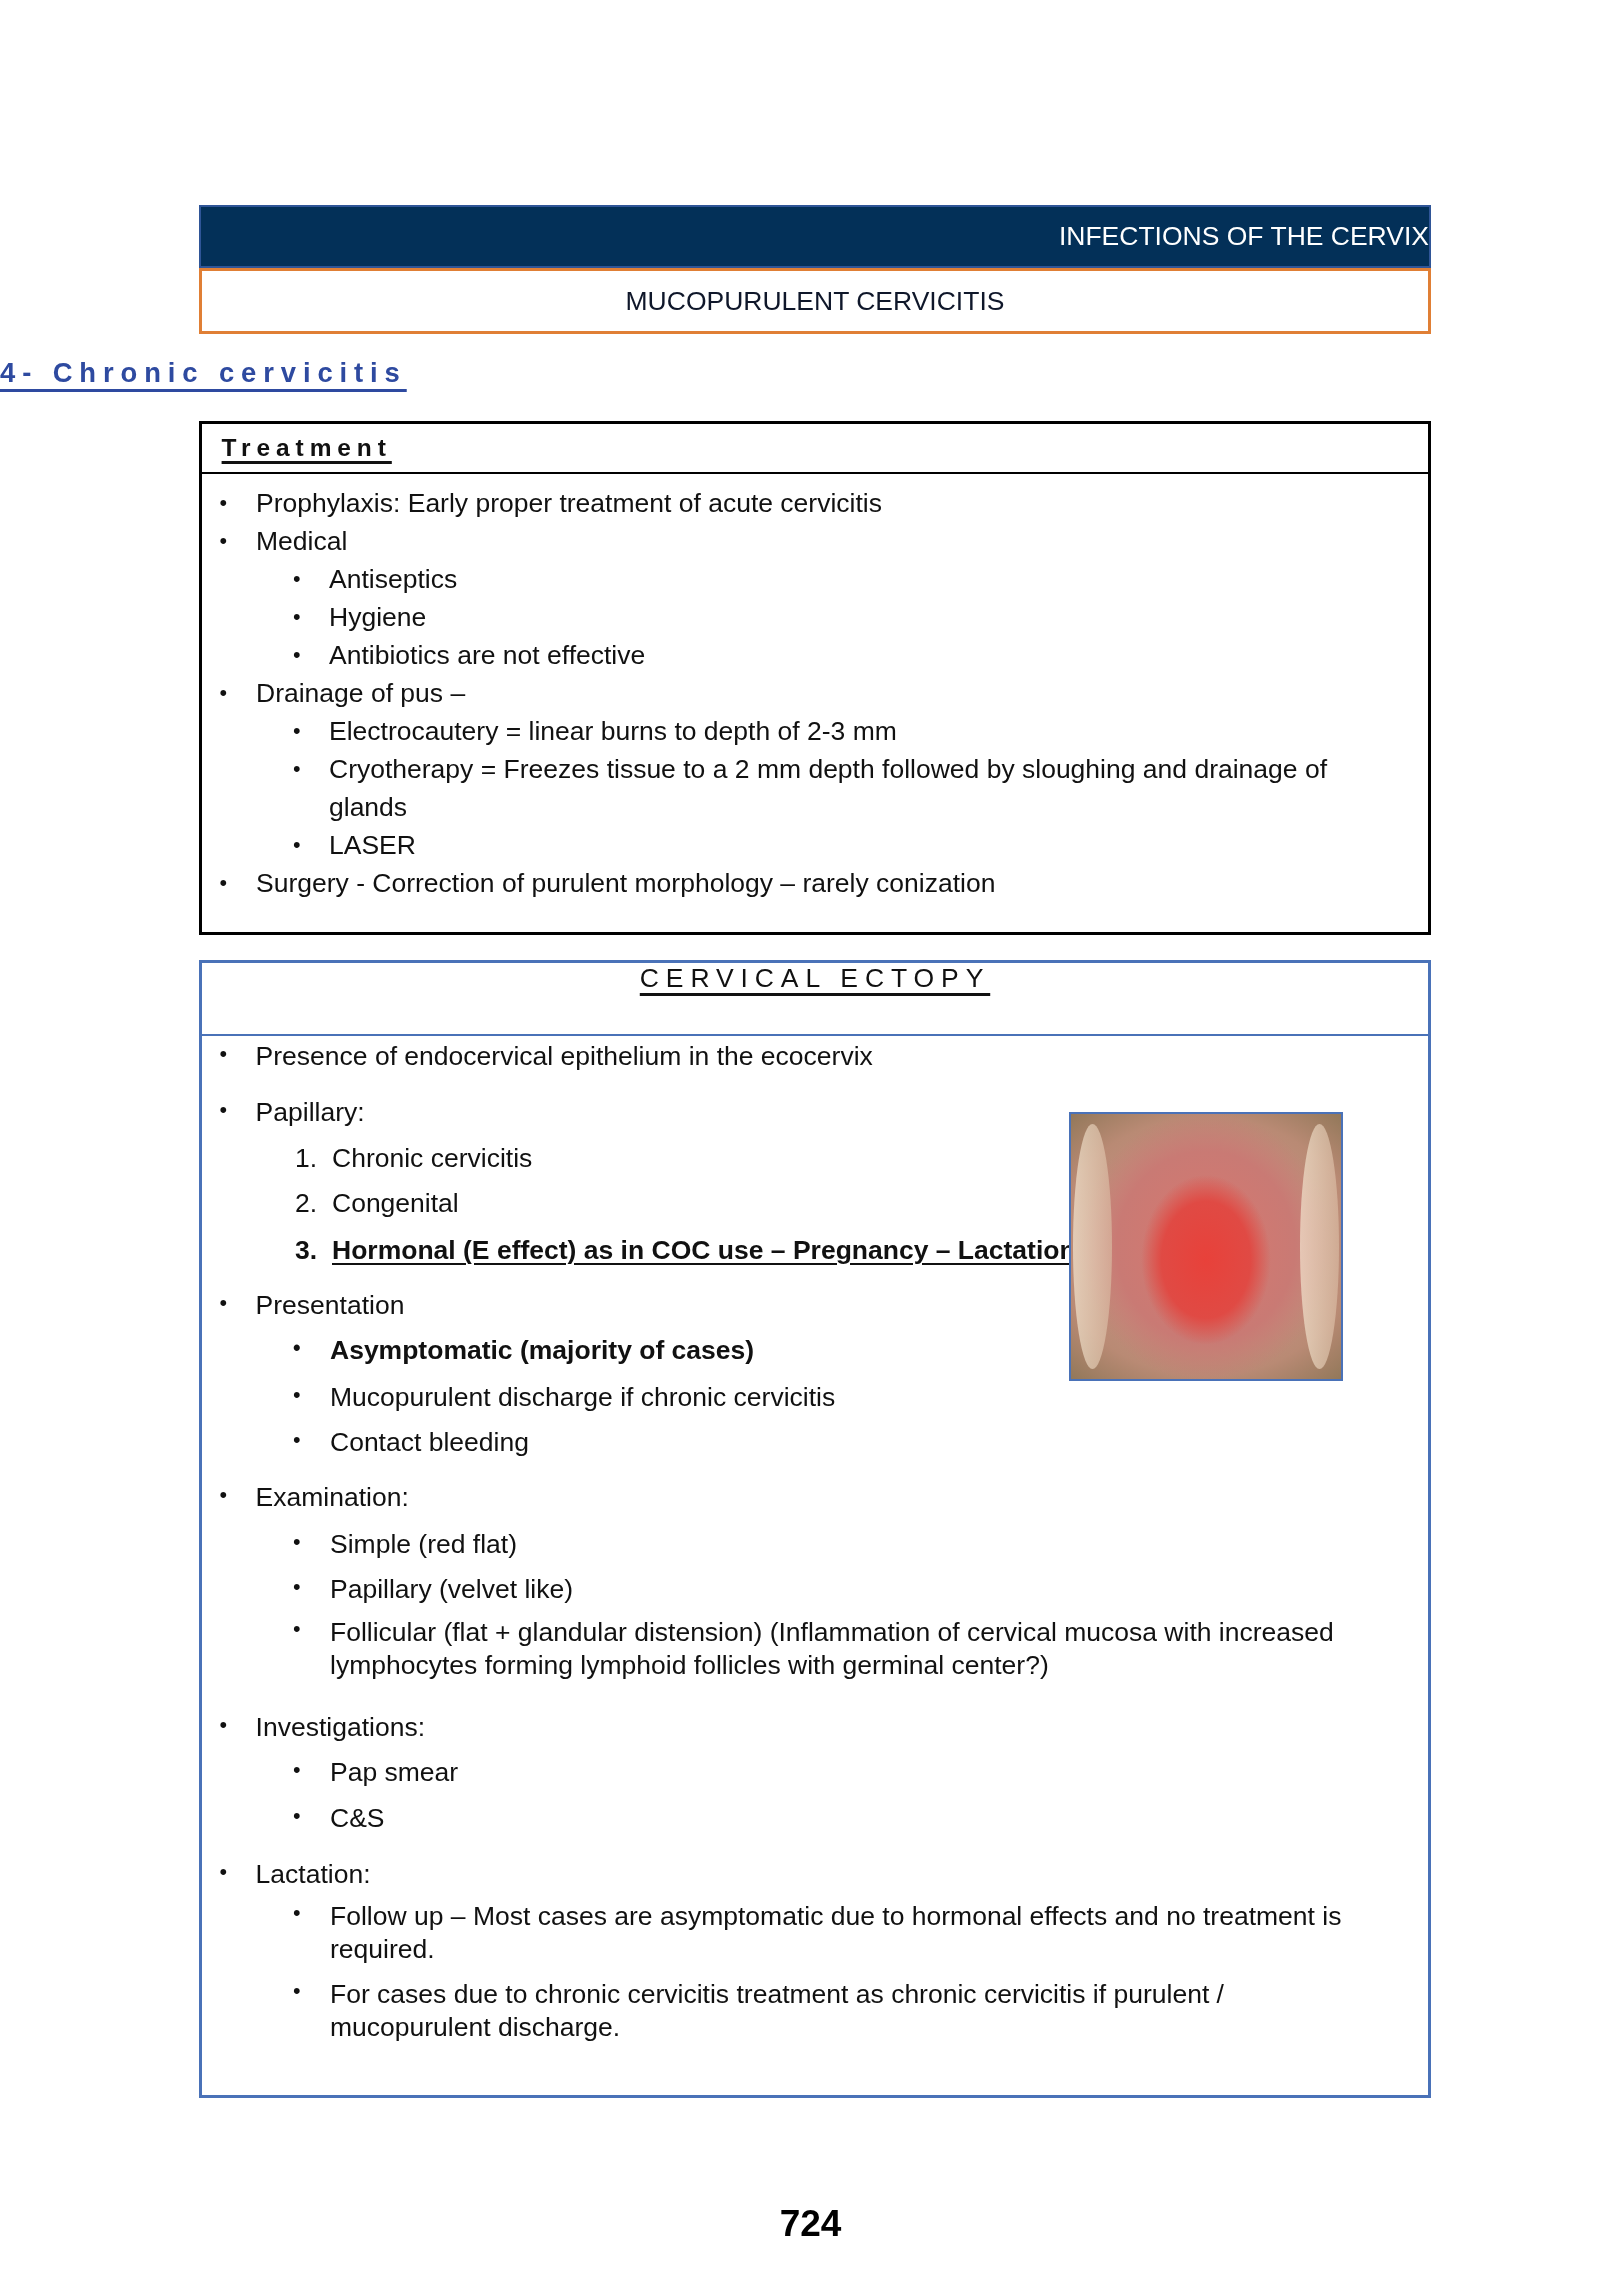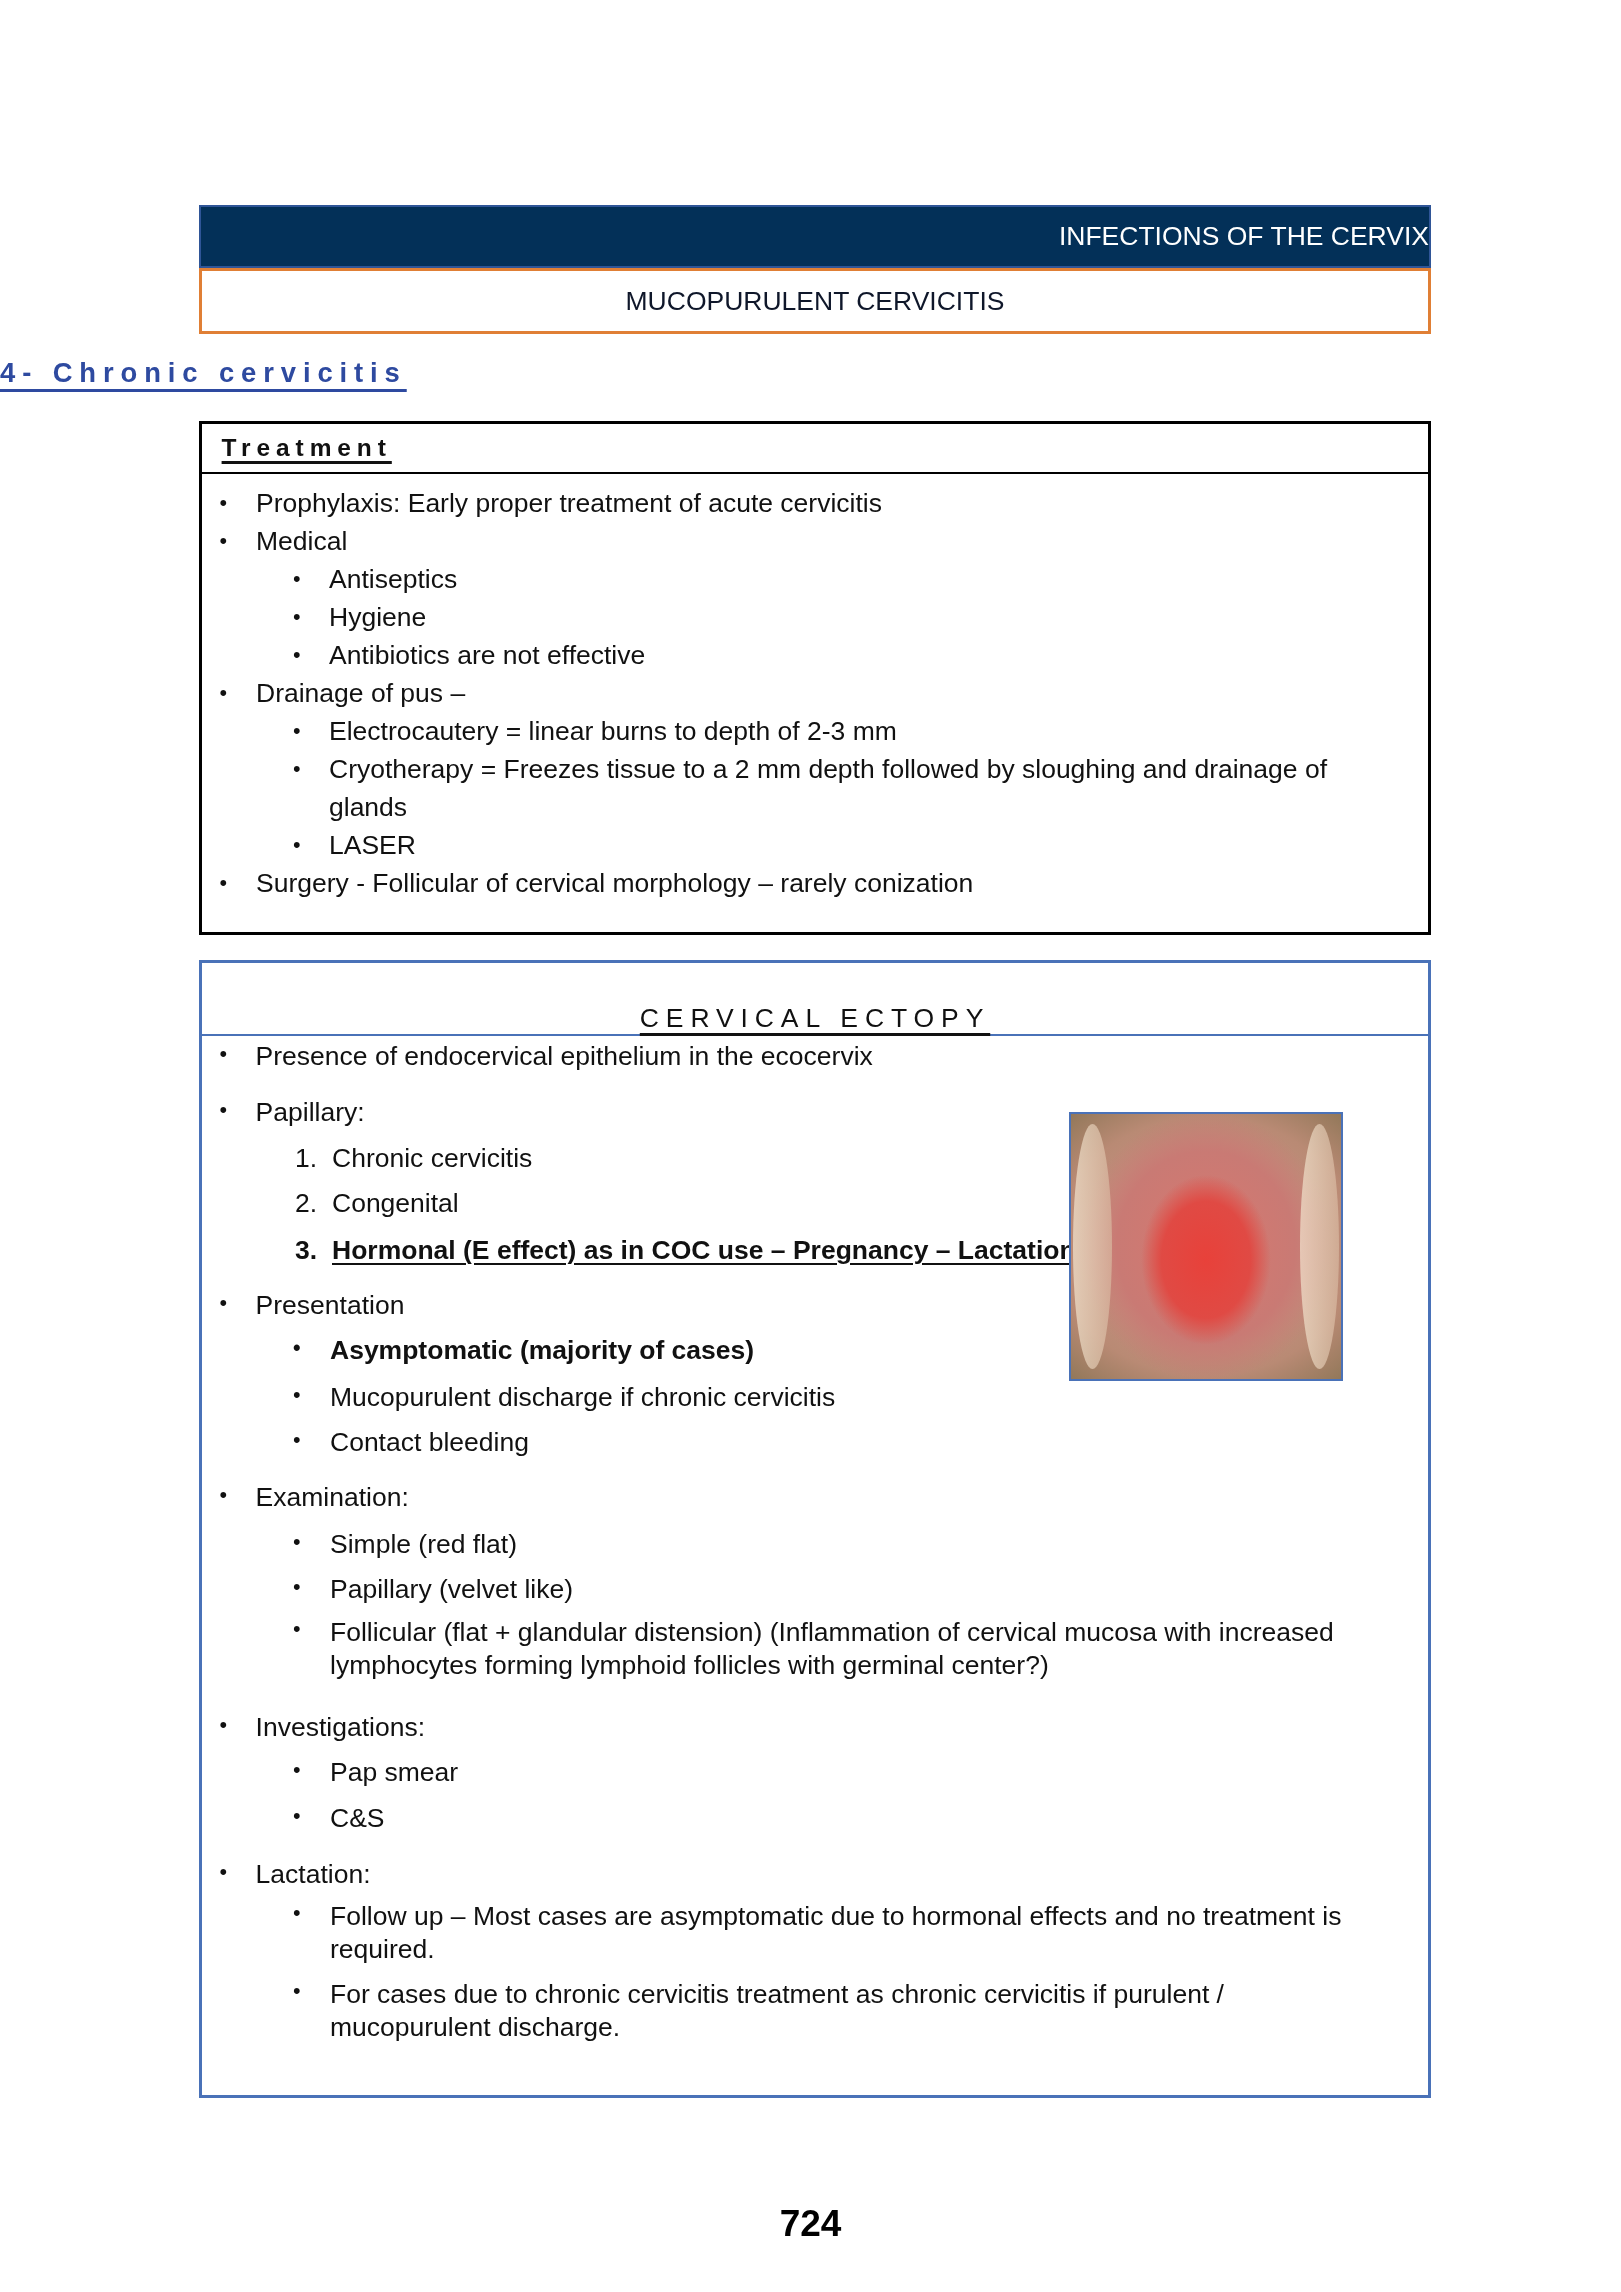--- a/index.html
+++ b/index.html
@@ -43,21 +43,21 @@
   .bullet { position:absolute; font-size:21.6px; }
   .tlist .l1 .bullet { left:17.6px; }
   .tlist .l2 .bullet { left:91px; }
 
   .ectopy-box {
     position:absolute; left:199px; top:960px; width:1232px; height:1138px;
     border:3.9px solid #4a72b8; box-sizing:border-box;
   }
   .ectopy-title {
     height:73px; border-bottom:2.9px solid #4a72b8; box-sizing:border-box;
-    display:flex; align-items:flex-end; justify-content:center;
+    display:flex; align-items:flex-start; justify-content:center;
   }
   .ectopy-title span {
     font-size:26.5px; letter-spacing:6.9px;
     text-decoration:underline; text-decoration-thickness:2.9px; text-underline-offset:5.9px;
   }
   .elist { position:absolute; left:0; top:0; width:100%; font-size:26.5px; }
   .eitem { position:absolute; }
   .eitem .bullet { font-size:21.6px; }
   .lvl1 { left:17.6px; }
   .lvl1 .txt { position:absolute; left:36px; white-space:nowrap; }
@@ -111,21 +111,21 @@
   <ul class="tlist">
     <li class="l1"><span class="bullet">•</span><span>Prophylaxis: Early proper treatment of acute cervicitis</span></li>
     <li class="l1"><span class="bullet">•</span><span>Medical</span></li>
     <li class="l2"><span class="bullet">•</span><span>Antiseptics</span></li>
     <li class="l2"><span class="bullet">•</span><span>Hygiene</span></li>
     <li class="l2"><span class="bullet">•</span><span>Antibiotics are not effective</span></li>
     <li class="l1"><span class="bullet">•</span><span>Drainage of pus –</span></li>
     <li class="l2"><span class="bullet">•</span><span>Electrocautery = linear burns to depth of 2-3 mm</span></li>
     <li class="l2"><span class="bullet">•</span><span>Cryotherapy = Freezes tissue to a 2 mm depth followed by sloughing and drainage of glands</span></li>
     <li class="l2"><span class="bullet">•</span><span>LASER</span></li>
-    <li class="l1"><span class="bullet">•</span><span>Surgery - Follicular of cervical morphology – rarely conization</span></li>
+    <li class="l1"><span class="bullet">•</span><span>Surgery - Correction of purulent morphology – rarely conization</span></li>
   </ul>
 </div>
 
 <div class="ectopy-box">
   <div class="ectopy-title">
     <span>CERVICAL ECTOPY</span>
   </div>
 
   <div class="elist">
     <div class="eitem lvl1" style="top:78px;">

